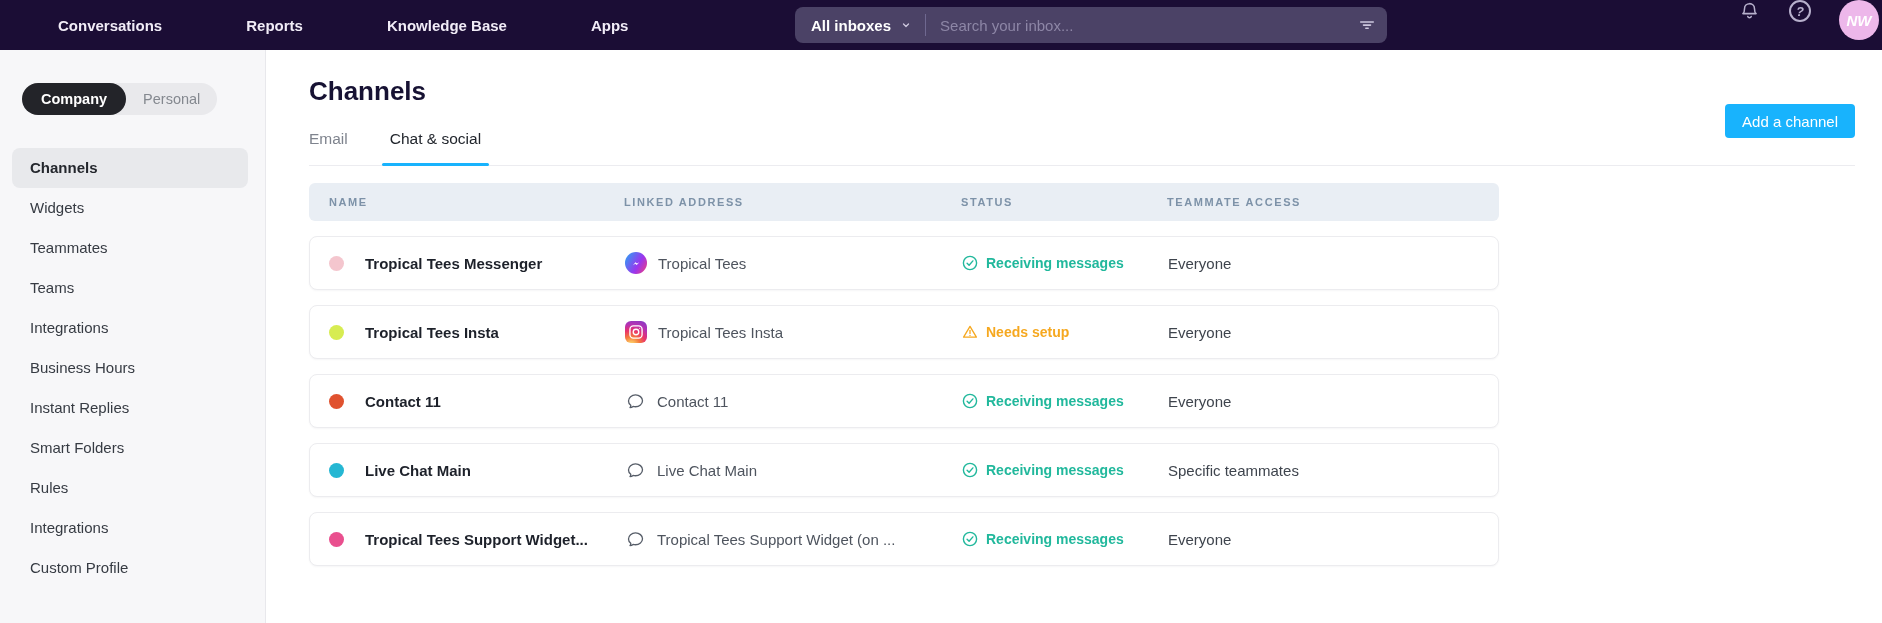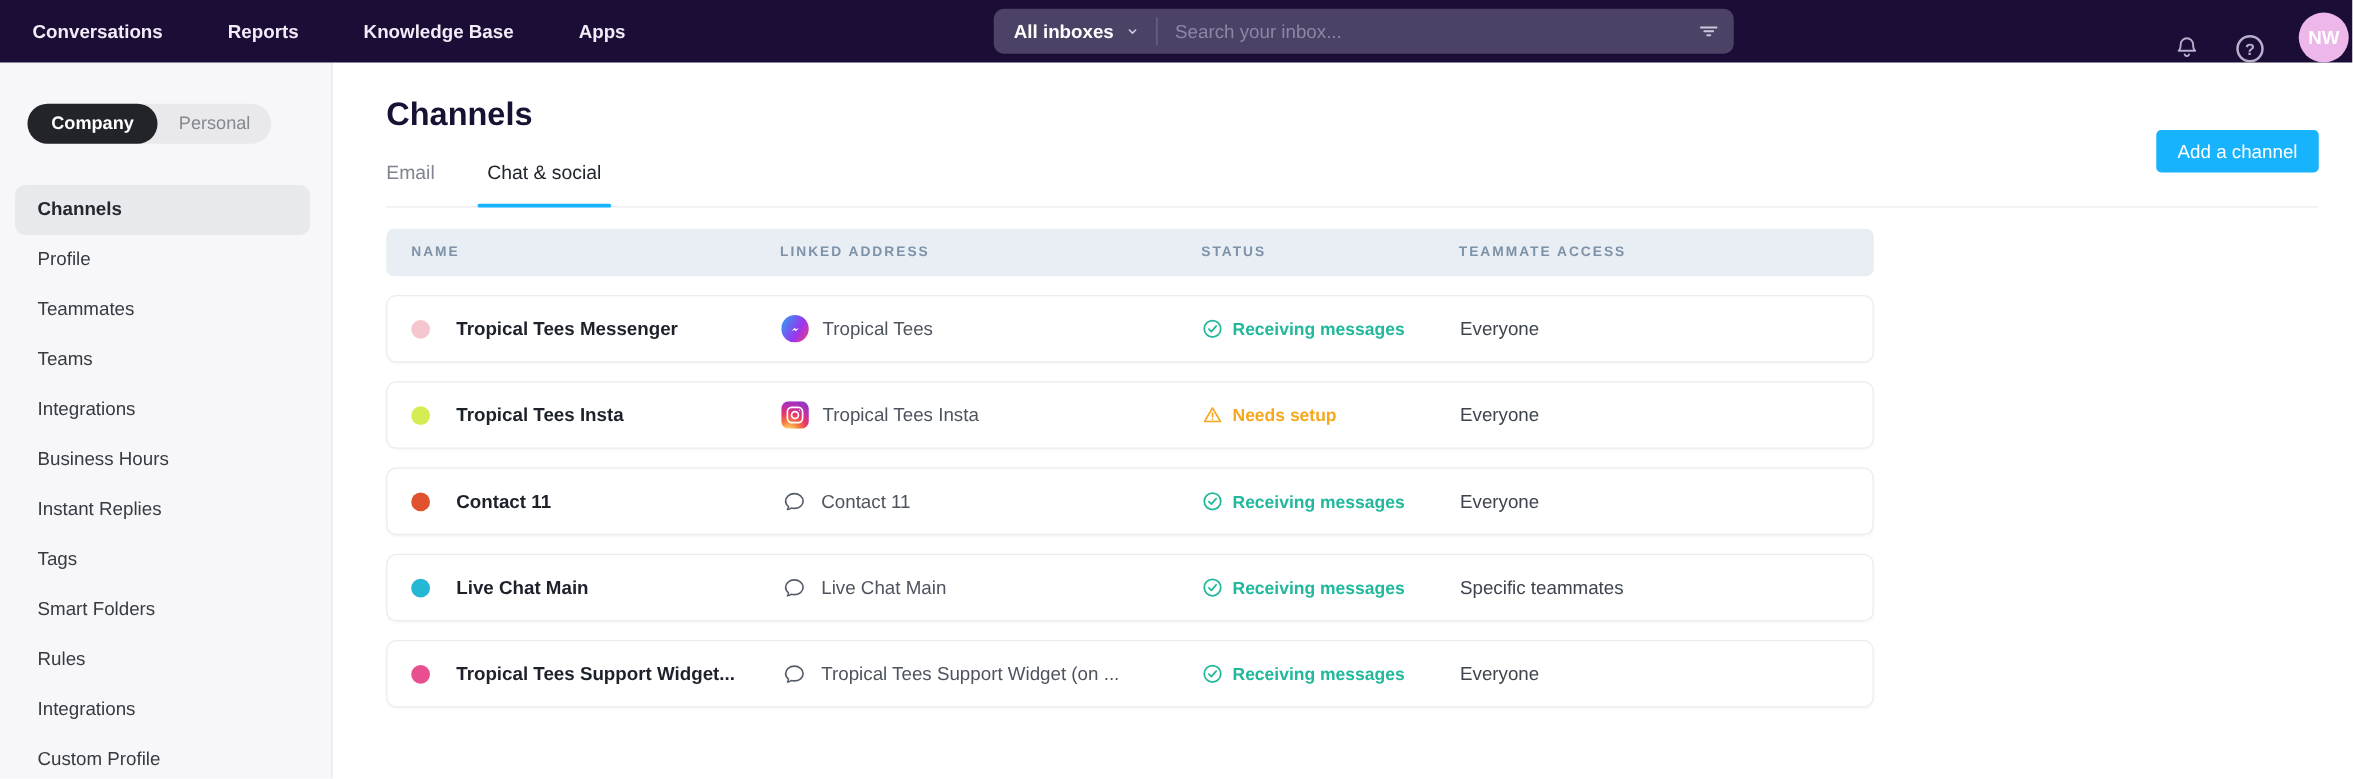--- a/index.html
+++ b/index.html
@@ -2,32 +2,32 @@
 <html><head>
 <meta charset="utf-8">
 <style>
   * { margin:0; padding:0; box-sizing:border-box; }
   html,body { width:1882px; height:623px; overflow:hidden; background:#fff;
     font-family:"Liberation Sans", sans-serif; }
 
   
   .topnav { position:relative; height:50px; background:#1b0d35; display:flex; align-items:center; }
   .nav-links { display:flex; gap:52px; padding-left:26px; }
-  .nav-link { color:#f1ecf7; font-size:15px; font-weight:700; cursor:pointer; white-space:nowrap; }
+  .nav-link { color:#f1ecf7; font-size:15px; font-weight:700; cursor:pointer; white-space:nowrap;margin-left:32px; }
 
   .searchbar { position:absolute; left:795px; top:7px; width:592px; height:36px;
     background:#4b4266; border-radius:8px; display:flex; align-items:center; }
   .scope { display:flex; align-items:center; gap:9px; color:#ffffff; font-size:15px; font-weight:700;
     padding:0 13px 0 16px; cursor:pointer; }
   .search-divider { width:1px; height:22px; background:#6f6890; }
   .search-placeholder { color:#8d86a6; font-size:15px; padding-left:14px; flex:1; cursor:text; }
   .filter-btn { margin-right:10px; cursor:pointer; display:flex; align-items:center; }
 
-  .nav-right { position:absolute; right:0; top:0; height:50px; display:flex; align-items:flex-end;
-    gap:28px; padding-right:3px; }
+  .nav-right { position:absolute; right:0; top:0; height:50px; display:flex; align-items:flex-start;
+    gap:28px; padding-right:3px;font-style:italic; }
   .icon-btn { cursor:pointer; display:flex; align-items:center; }
   .help-circle { width:22px; height:22px; border:2px solid #b7b0cc; border-radius:50%;
     color:#b7b0cc; font-size:13px; font-weight:700; display:flex; align-items:center; justify-content:center; }
   .help-circle::after { content:"?"; }
   .avatar { width:40px; height:40px; border-radius:50%; background:#edb7ea; color:#fff;
     font-weight:700; font-size:15px; display:flex; align-items:center; justify-content:center; cursor:pointer; }
 
   
   .layout { display:flex; height:573px; }
 
@@ -125,27 +125,26 @@
 </header>
 
 <div class="layout">
   <aside class="sidebar">
     <div class="toggle-wrap">
       <button class="toggle-btn toggle-company">Company</button>
       <button class="toggle-btn toggle-personal">Personal</button>
     </div>
     <nav class="side-menu">
         <div class="side-item selected">Channels</div>
-        <div class="side-item">Profile</div>
+        <div class="side-item">Widgets</div>
         <div class="side-item">Teammates</div>
         <div class="side-item">Teams</div>
         <div class="side-item">Integrations</div>
         <div class="side-item">Business Hours</div>
         <div class="side-item">Instant Replies</div>
-        <div class="side-item">Tags</div>
         <div class="side-item">Smart Folders</div>
         <div class="side-item">Rules</div>
         <div class="side-item">Integrations</div>
         <div class="side-item">Custom Profile</div>
       </nav>
   </aside>
 
   <main class="main">
     <h1 class="page-title">Channels</h1>
 

